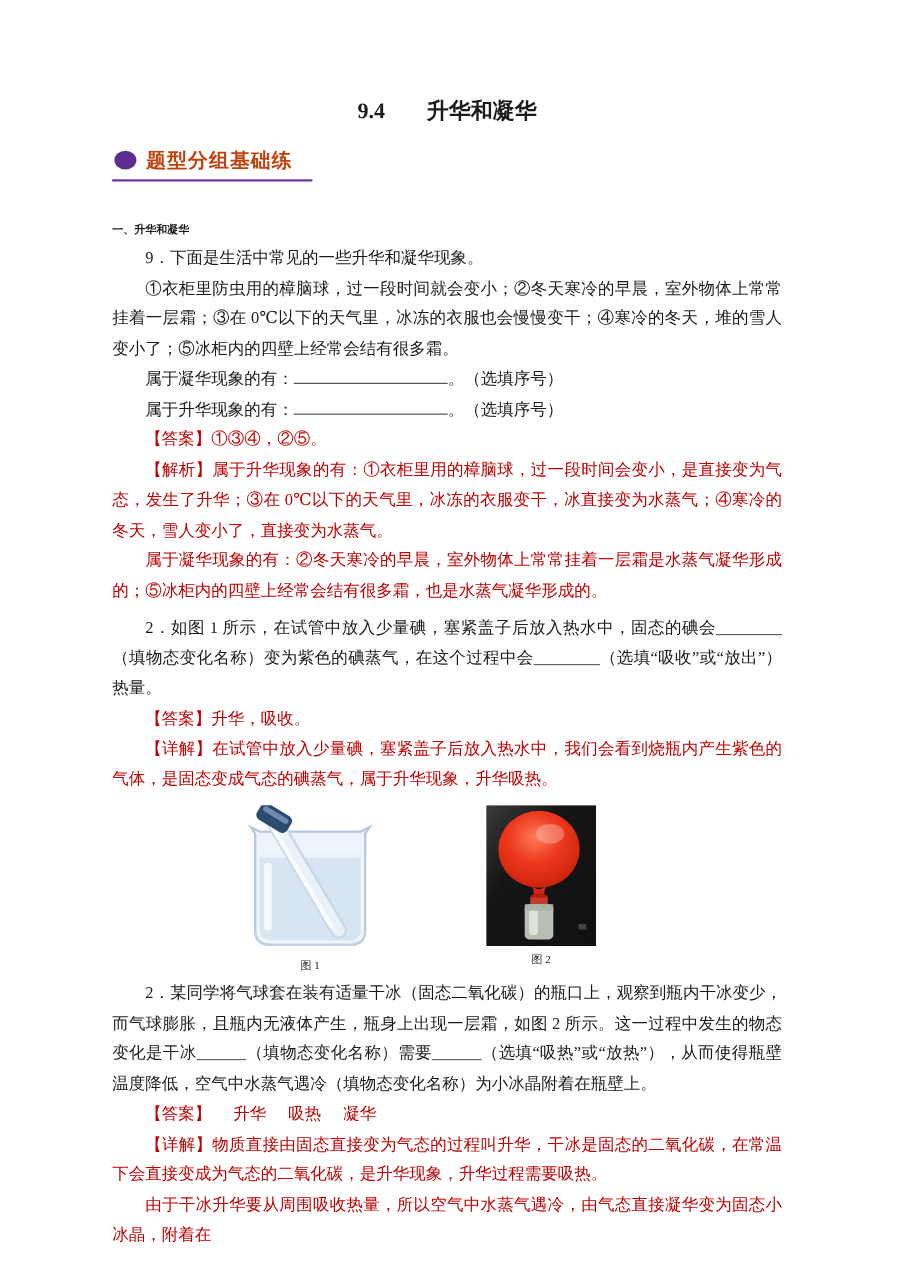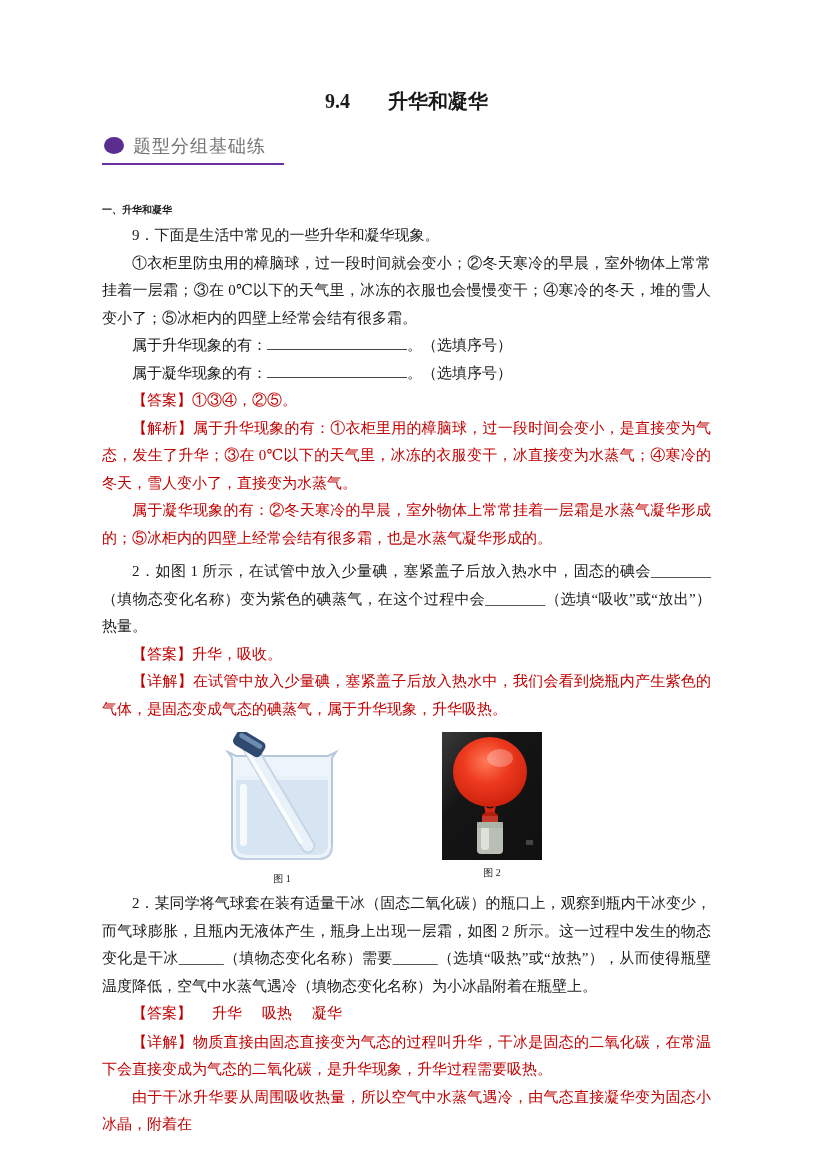--- a/index.html
+++ b/index.html
@@ -33,22 +33,22 @@
   }
   .badge .dot{
     display:inline-block;
     width:20px;height:17px;
     background:#5b2d91;
     border-radius:50%;
     vertical-align:-2px;
     margin-right:9px;
   }
   .badge .badge-text{
-    color:#737373;
-    font-weight:normal;
+    color:#c2410c;
+    font-weight:bold;
     font-size:18px;
     letter-spacing:1px;
   }
   .section-heading{
     margin-top:28px;
     font-weight:bold;
     font-size:10px;
     line-height:24px;
   }
   .para{
@@ -98,22 +98,22 @@
       <span class="badge">
         <span class="dot"></span><span class="badge-text">题型分组基础练</span>
       </span>
     </div>
 
     <div class="section-heading">一、升华和凝华</div>
 
     <p class="para">9．下面是生活中常见的一些升华和凝华现象。</p>
     <p class="para">①衣柜里防虫用的樟脑球，过一段时间就会变小；②冬天寒冷的早晨，室外物体上常常挂着一层霜；③在 0℃以下的天气里，冰冻的衣服也会慢慢变干；④寒冷的冬天，堆的雪人变小了；⑤冰柜内的四壁上经常会结有很多霜。</p>
 
+    <p class="para"><span>属于凝华现象的有：</span><span class="blank-line"></span><span>。（选填序号）</span></p>
     <p class="para"><span>属于升华现象的有：</span><span class="blank-line"></span><span>。（选填序号）</span></p>
-    <p class="para"><span>属于凝华现象的有：</span><span class="blank-line"></span><span>。（选填序号）</span></p>
 
     <p class="para red">【答案】①③④，②⑤。</p>
     <p class="para red">【解析】属于升华现象的有：①衣柜里用的樟脑球，过一段时间会变小，是直接变为气态，发生了升华；③在 0℃以下的天气里，冰冻的衣服变干，冰直接变为水蒸气；④寒冷的冬天，雪人变小了，直接变为水蒸气。</p>
     <p class="para red">属于凝华现象的有：②冬天寒冷的早晨，室外物体上常常挂着一层霜是水蒸气凝华形成的；⑤冰柜内的四壁上经常会结有很多霜，也是水蒸气凝华形成的。</p>
 
     <p class="para mt-sm">2．如图 1 所示，在试管中放入少量碘，塞紧盖子后放入热水中，固态的碘会________（填物态变化名称）变为紫色的碘蒸气，在这个过程中会________（选填“吸收”或“放出”）热量。</p>
     <p class="para red">【答案】升华，吸收。</p>
     <p class="para red">【详解】在试管中放入少量碘，塞紧盖子后放入热水中，我们会看到烧瓶内产生紫色的气体，是固态变成气态的碘蒸气，属于升华现象，升华吸热。</p>
 
     <div class="figures">

